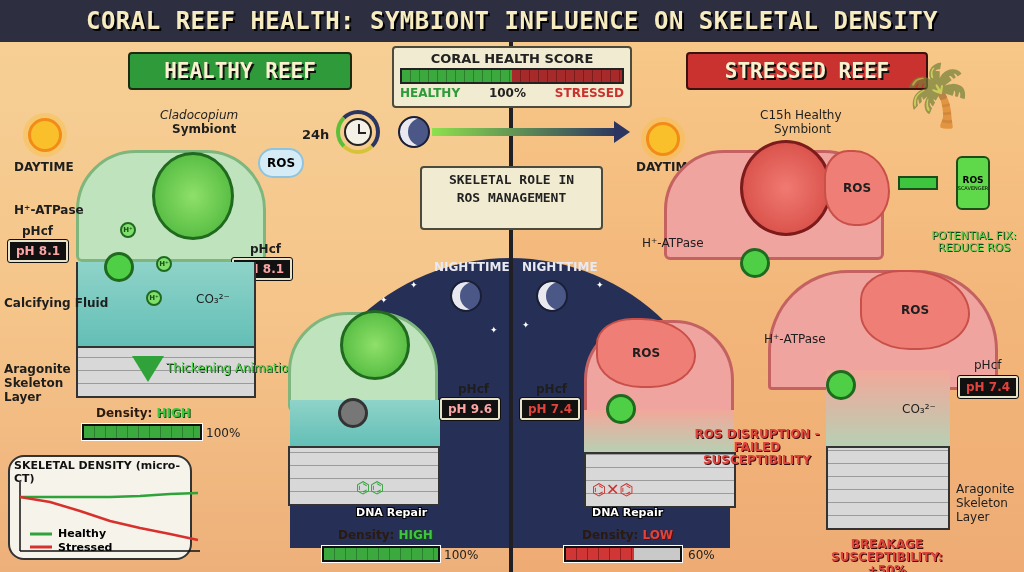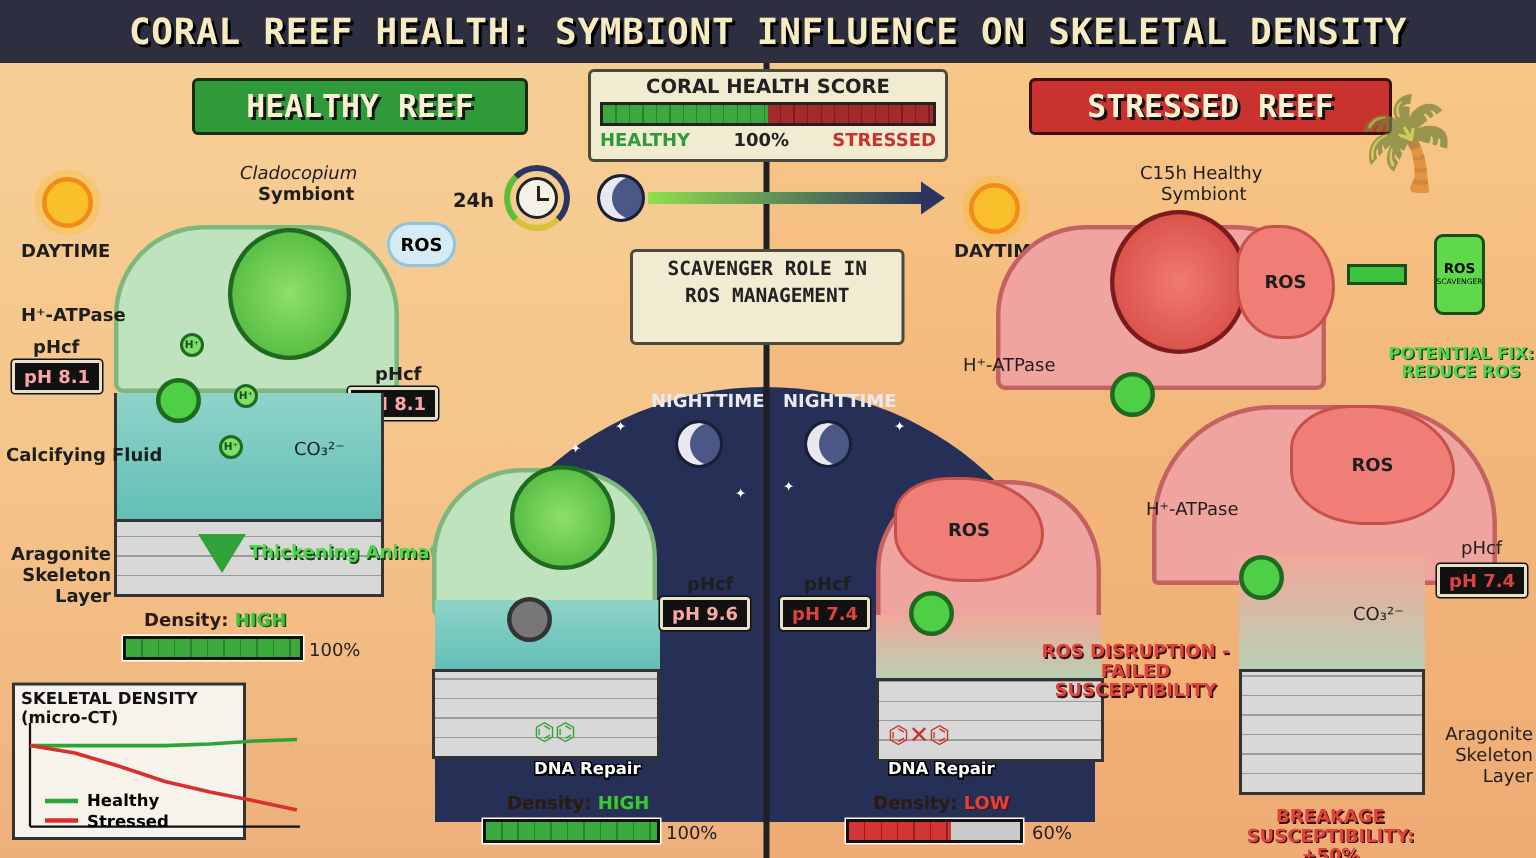--- a/index.html
+++ b/index.html
@@ -14,21 +14,21 @@
 .banner{height:38px;border:2px solid #1d2a12;border-radius:4px;display:flex;align-items:center;justify-content:center;font-family:"DejaVu Sans Mono",monospace;font-weight:bold;font-size:21px;color:#f9f1cf;text-shadow:2px 2px 0 #111}
 #healthy-banner{left:128px;top:52px;width:224px;background:#2f9a3a}
 #stressed-banner{left:686px;top:52px;width:242px;background:#c9322e;border-color:#3a1010}
 #score{left:392px;top:46px;width:240px;height:62px;background:#f1ebd1;border:2px solid #4b4a3d;border-radius:4px;padding:3px 6px}
 #score .t{text-align:center;font-size:13px;font-weight:bold;color:#222}
 #score .bar{display:flex;height:16px;border:2px solid #222;margin-top:2px}
 #score .g{flex:1;background:repeating-linear-gradient(90deg,#3ca93e 0 8px,#2c7d2c 8px 9px)}
 #score .r{flex:1;background:repeating-linear-gradient(90deg,#a62a2a 0 8px,#7d1c1c 8px 9px)}
 #score .lbls{display:flex;justify-content:space-between;font-size:12px;font-weight:bold;margin-top:2px}
 #role-box{left:420px;top:166px;width:183px;height:64px;background:#f1ebd1;border:2px solid #4b4a3d;border-radius:4px;text-align:center;font-size:13px;font-weight:bold;color:#222;line-height:18px;padding-top:3px;font-family:"DejaVu Sans Mono",monospace}
-.lbl{font-size:12px;font-weight:bold;color:#1e1e1e;text-align:right;line-height:14px}
+.lbl{font-size:12px;font-weight:bold;color:#1e1e1e;text-align:left;line-height:14px}
 .ph{background:#111;border:2px solid #e8e2c8;outline:1px solid #111;font-size:12px;font-weight:bold;padding:2px 6px;border-radius:2px}
 .ph.g{color:#fca5a5}.ph.r{color:#e0433c}
 .sun{width:34px;height:34px;border-radius:50%;background:#f9c02c;border:3px solid #f38b17;box-shadow:0 0 0 5px rgba(249,190,50,.35)}
 .moon{width:32px;height:32px;border-radius:50%;background:#4a5787;border:2px solid #1a1f36;box-shadow:inset 8px 0 0 #e8e8ee}
 .cell-g{background:#bfe3bd;border:3px solid #7eb67e;border-radius:60px 60px 6px 6px}
 .cell-r{background:#f0a4a0;border:3px solid #c46262;border-radius:60px 60px 6px 6px}
 .fluid-g{background:linear-gradient(#8fd3c9,#63bfb6)}
 .fluid-r{background:linear-gradient(#f2a89a,#b8cfb3)}
 .stone{background:repeating-linear-gradient(0deg,#d8d8d8 0 12px,#9b9b9b 12px 13px),#ccc;border:2px solid #333}
 .sym-g{border-radius:50%;background:radial-gradient(#8fe06a,#45b236);border:3px solid #1f6a1f}
@@ -37,24 +37,24 @@
 .hplus{width:16px;height:16px;border-radius:50%;background:#7ee06b;border:2px solid #1f6a1f;font-size:7px;font-weight:bold;color:#1a4d1a;display:flex;align-items:center;justify-content:center}
 .pump{width:30px;height:30px;border-radius:50%;background:#4fcf46;border:3px solid #1f6a1f}
 .dens-lbl{font-size:12px;font-weight:bold;color:#2a1a10}
 .dens-lbl .hi{color:#3ec43e;text-shadow:1px 1px 0 #1a4d1a}
 .dens-lbl .lo{color:#e0433c;text-shadow:1px 1px 0 #5a0f0f}
 .dbar{height:16px;border:2px solid #111;background:#c9c9c9;box-shadow:0 0 0 1px #fff}
 .dbar .f{height:100%}
 .dbar .f.g{background:repeating-linear-gradient(90deg,#3ca93e 0 10px,#2a8030 10px 11px)}
 .dbar .f.r{background:repeating-linear-gradient(90deg,#d03636 0 10px,#9a1d1d 10px 11px)}
 .pct{font-size:12px;color:#222}
-#chart{left:8px;top:455px;width:156px;height:105px;background:#f5f3ea;border:2px solid #333;border-radius:0}
+#chart{left:8px;top:455px;width:184px;height:105px;background:#f5f3ea;border:2px solid #333;border-radius:16px}
 #chart .ct{font-size:11px;font-weight:bold;color:#111;padding:2px 4px}
 .red-txt{font-weight:bold;color:#e0433c;text-shadow:1px 1px 0 #3a0f0f;font-size:12px;text-align:center;line-height:13px}
-.grn-txt{font-weight:bold;color:#4ed54a;text-shadow:1px 1px 0 #14401a;font-size:11px;text-align:center;line-height:12px}
+.grn-txt{font-weight:normal;color:#4ed54a;text-shadow:1px 1px 0 #14401a;font-size:11px;text-align:center;line-height:12px}
 .dna{font-size:11px;font-weight:bold;color:#fff;text-shadow:1px 1px 0 #000,-1px -1px 0 #000,1px -1px 0 #000,-1px 1px 0 #000}
 .star{color:#fff;font-size:9px}
 </style>
 </head>
 <body>
 
 <div id="titlebar" class="abs">
     <span>CORAL REEF HEALTH: SYMBIONT INFLUENCE ON SKELETAL DENSITY</span>
   </div>
 <div id="left-bg" class="abs"></div>
@@ -82,21 +82,21 @@
 <div class="abs" style="left:336px;top:110px;width:44px;height:44px;border-radius:50%;border:4px solid #2b3560;border-left-color:#5cbf3a;border-bottom-color:#d8c23a"></div>
 <div class="abs" style="left:344px;top:118px;width:28px;height:28px;border-radius:50%;background:#f4f2e6;border:2px solid #222">
     <div class="abs" style="left:12px;top:4px;width:2px;height:10px;background:#222"></div>
     <div class="abs" style="left:12px;top:12px;width:8px;height:2px;background:#222"></div>
   </div>
 <div class="abs moon" style="left:398px;top:116px"></div>
 <div class="abs" style="left:432px;top:128px;width:186px;height:8px;background:linear-gradient(90deg,#8ee04d,#2b3560)"></div>
 <div class="abs" style="left:614px;top:121px;width:0;height:0;border-top:11px solid transparent;border-bottom:11px solid transparent;border-left:16px solid #2b3560"></div>
 
 <div id="role-box" class="abs">
-  <div>SCAVENGER ROLE IN</div>
+  <div>SKELETAL ROLE IN</div>
   <div>ROS MANAGEMENT</div>
 </div>
 
 <div class="abs sun" style="left:28px;top:118px"></div>
 <div class="abs lbl" style="left:14px;top:160px">DAYTIME</div>
 <div class="abs cell-g" style="left:76px;top:150px;width:190px;height:112px"></div>
 <div class="abs sym-g" style="left:152px;top:152px;width:82px;height:88px"></div>
 <div class="abs lbl" style="left:160px;top:108px;font-style:italic;font-weight:normal">Cladocopium</div>
 <div class="abs lbl" style="left:172px;top:122px">Symbiont</div>
 <div class="abs" style="left:258px;top:148px;width:46px;height:30px;background:#d5ecf7;border:2px solid #8fc4e0;border-radius:15px;display:flex;align-items:center;justify-content:center;font-size:12px;font-weight:bold">

